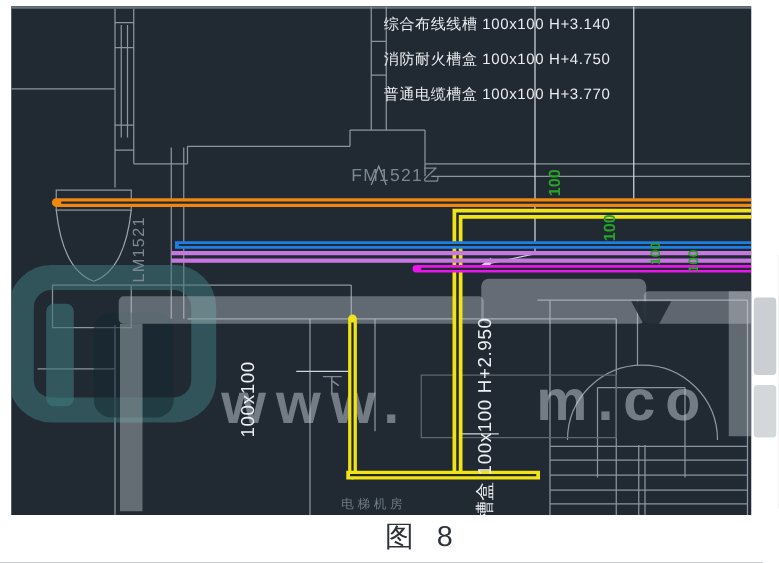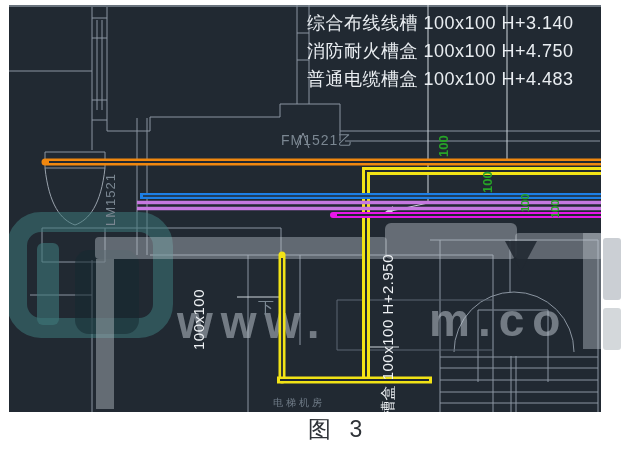--- a/index.html
+++ b/index.html
@@ -7,21 +7,21 @@
     position:relative;width:623px;height:450px;background:#ffffff;overflow:hidden;
     font-family:"Liberation Sans","DejaVu Sans",sans-serif;
   }
   .cad{
     position:absolute;left:9px;top:5px;width:592px;height:407px;
     background:var(--c-background,#212932);overflow:hidden;
   }
   .cad svg{position:absolute;left:0;top:0;}
   .txt{position:absolute;white-space:nowrap;}
   .ann-line{
-    color:#e9edf1;font-size:18px;letter-spacing:.5px;font-weight:400;
+    color:#e9edf1;font-size:12px;letter-spacing:.5px;font-weight:400;
   }
   .rot{position:absolute;white-space:nowrap;transform:rotate(-90deg);transform-origin:left bottom;}
   .white-label{color:#eef1f4;font-size:15px;letter-spacing:.5px;}
   .grey-label{color:#7b8792;}
   .green-label{color:var(--c-green,#27a427);font-weight:700;}
   
   .wm{position:absolute;pointer-events:none;}
   .wm-ring{
     left:-2px;top:207px;width:126px;height:86px;
     border:20px solid rgba(62,120,122,.55);border-radius:34px;
@@ -131,35 +131,35 @@
 
       <path d="M128,197.5 H592" style="stroke:var(--c-violet,#c678e0)" stroke-width="3.5" fill="none"></path>
       <path d="M128,203.5 H592" style="stroke:var(--c-violet,#c678e0)" stroke-width="3.5" fill="none"></path>
 
       <path d="M324,210 H592" style="stroke:var(--c-magenta,#e816e8)" stroke-width="6" stroke-linecap="round" fill="none"></path>
       <path d="M328,210 H592" style="stroke:var(--c-background,#212932)" stroke-width="1.8" fill="none"></path>
     </svg>
 
     <div class="txt ann-line" style="left:298px;top:6px;">综合布线线槽 100x100 H+3.140</div>
     <div class="txt ann-line" style="left:298px;top:34px;">消防耐火槽盒 100x100 H+4.750</div>
-    <div class="txt ann-line" style="left:298px;top:62px;">普通电缆槽盒 100x100 H+4.483</div>
+    <div class="txt ann-line" style="left:298px;top:62px;">普通电缆槽盒 100x100 H+3.770</div>
 
     <div class="txt grey-label" style="left:272px;top:106px;font-size:14px;letter-spacing:1px;margin-top:21px;">FM1521乙</div>
     <div class="rot grey-label" style="left:109px;top:206px;width:56px;height:15px;font-size:13px;letter-spacing:1px;">LM1521</div>
 
     <div class="txt grey-label" style="left:249px;top:293px;font-size:16px;">下</div>
     <div class="txt grey-label" style="left:264px;top:391px;font-size:10px;letter-spacing:3px;color:#707c88;">电梯机房</div>
 
     <div class="rot white-label" style="left:198px;top:328px;width:62px;height:17px;">100x100</div>
     <div class="rot white-label" style="left:387px;top:394px;width:178px;height:17px;">槽盒 100x100 H+2.950</div>
 
     <div class="rot green-label" style="left:440px;top:139px;width:26px;height:13px;font-size:13px;">100</div>
     <div class="rot green-label" style="left:484px;top:175px;width:26px;height:13px;font-size:13px;">100</div>
     <div class="rot green-label" style="left:521px;top:196px;width:22px;height:11px;font-size:11px;">100</div>
     <div class="rot green-label" style="left:551px;top:202px;width:22px;height:11px;font-size:11px;">100</div>
   </div>
 
   <div class="wm wm-margin1"></div>
   <div class="wm wm-margin2"></div>
 
-  <div class="caption">图 3</div>
+  <div class="caption">图 8</div>
 
 </div>
 
 </body></html>

